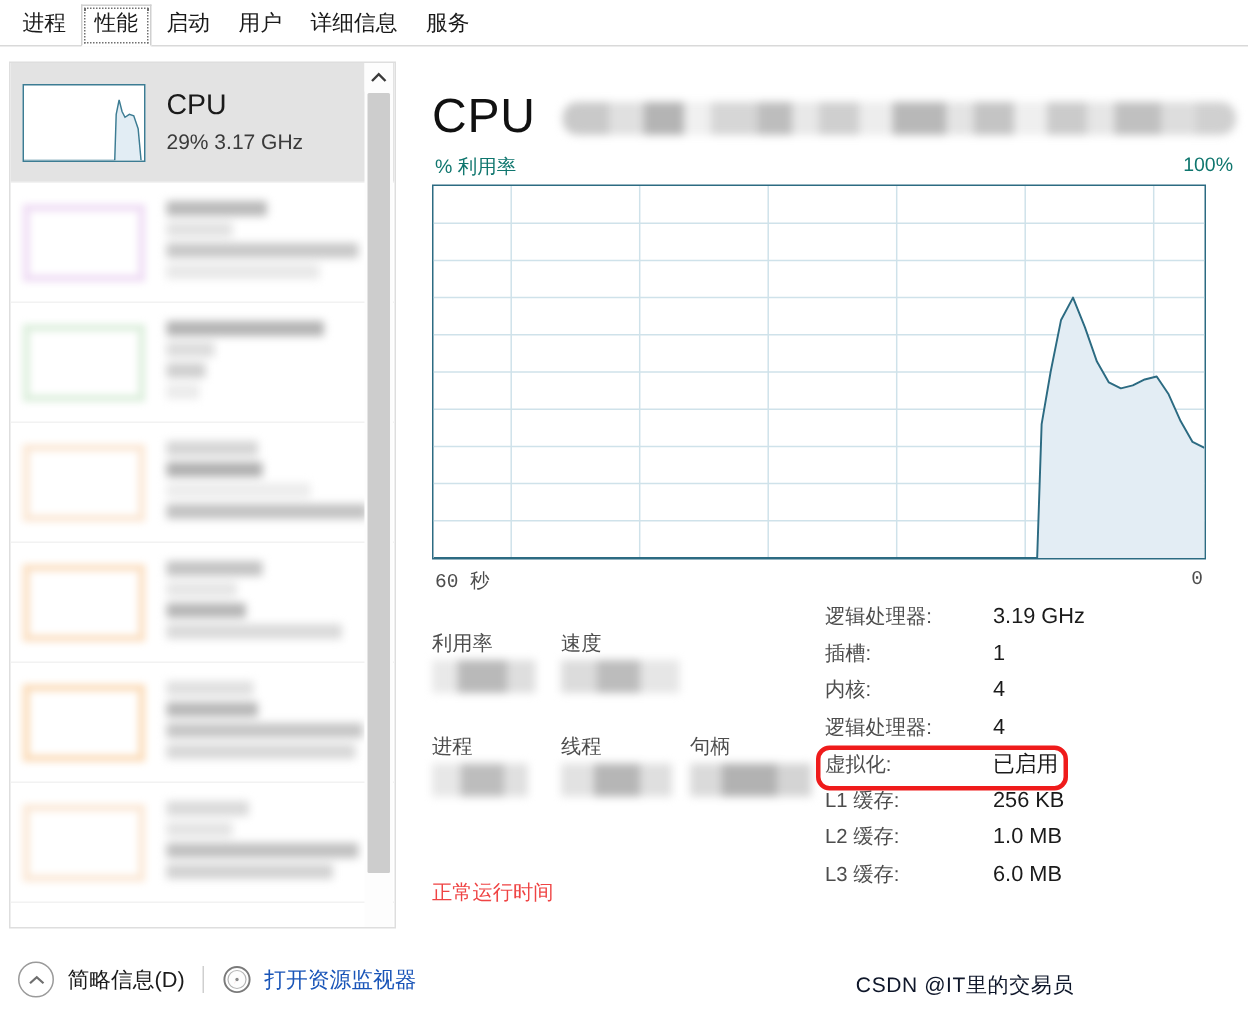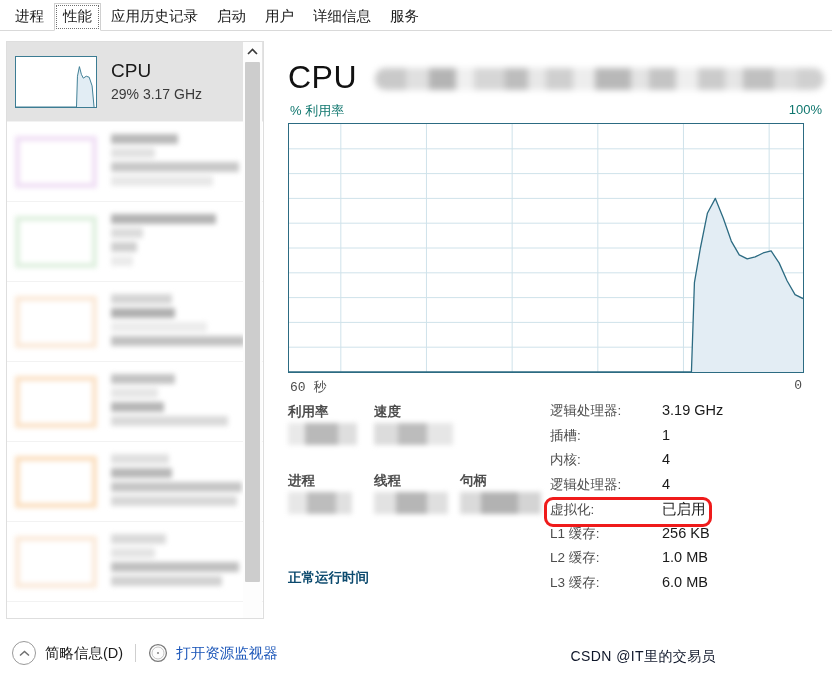--- a/index.html
+++ b/index.html
@@ -159,29 +159,29 @@
     font-size: 13px; color: #4d4d4d;
     margin-top: 5px;
     width: 516px;
     padding: 0 2px;
     box-sizing: border-box;
     font-family: Liberation Mono, monospace;
   }
 
   
   #stats-area { position: absolute; left: 0; top: 358px; width: 536px; }
-  #stats-left { position: absolute; left: 0; top: 0; width: 262px; font-weight: bold; }
+  #stats-left { position: absolute; left: 0; top: 17px; width: 262px; }
   .stat-row { display: flex; }
   .stat-cell { width: 86px; }
   .stat-label { font-size: 13.5px; color: #4d4d4d; line-height: 19px; }
   .stat-val { height: 22px; margin-top: 2px; filter: blur(2.8px); display: flex; }
   .stat-val span { display: block; height: 100%; }
 
   #uptime-block { position: absolute; left: 0; top: 166px; width: 262px; }
-  #uptime-label { font-size: 13.5px; color: #0c4a6e; line-height: 19px; }
+  #uptime-label { font-size: 13.5px; color: #ef4444; line-height: 19px; }
   #uptime-value { font-size: 27px; color: #1a1a1a; line-height: 34px; margin-top: 1px; }
 
   
   #spec-table { position: absolute; left: 262px; top: 0; width: 274px; }
   .spec-row { display: flex; height: 24.5px; align-items: baseline; }
   .spec-key { width: 112px; font-size: 13.5px; color: #4d4d4d; }
   .spec-val { font-size: 14.5px; color: #1a1a1a; }
 
   #virt-highlight {
     position: absolute;
@@ -223,21 +223,20 @@
   }
 </style>
 </head>
 <body>
 
 <div id="app">
 
   <div id="tabstrip">
     <div class="tab">进程</div>
     <div class="tab selected">性能</div>
-    <div class="tab">应用历史记录</div>
     <div class="tab">启动</div>
     <div class="tab">用户</div>
     <div class="tab">详细信息</div>
     <div class="tab">服务</div>
   </div>
 
   <div id="sidebar">
 
     <div class="side-item selected">
       <div class="side-thumb">

